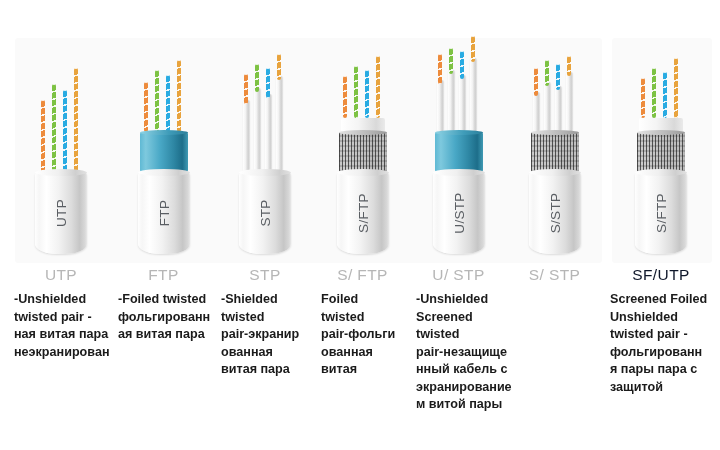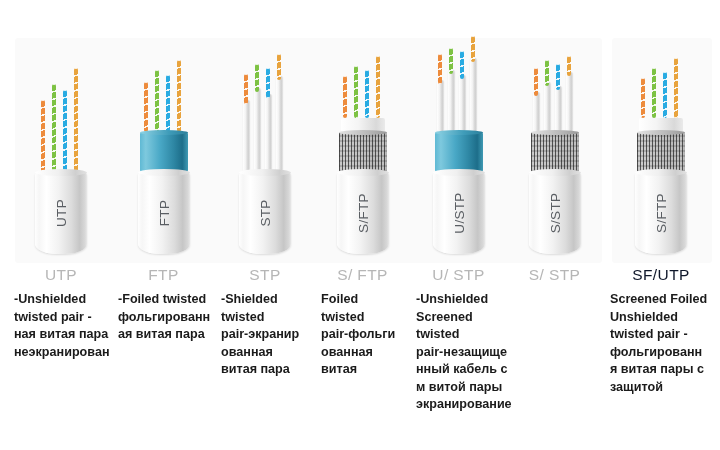--- a/index.html
+++ b/index.html
@@ -279,22 +279,22 @@
           </div>
         </div>
       </div>
       <div class="head">U/ STP</div>
       <div class="desc">
         <span class="ln">-Unshielded</span>
         <span class="ln">Screened</span>
         <span class="ln">twisted</span>
         <span class="ln">pair-незащище</span>
         <span class="ln">нный кабель с</span>
+        <span class="ln">экранирование</span>
         <span class="ln">м витой пары</span>
-        <span class="ln">экранирование</span>
       </div>
     </div>
 
     <div class="col c5">
       <div class="cable">
         <div class="cable-inner">
           <div class="wires" style="height:76px">
             <div class="tube" style="left:6px;height:40px"></div>
             <div class="tube" style="left:17px;height:50px"></div>
             <div class="tube" style="left:28px;height:46px"></div>
@@ -344,19 +344,19 @@
             <span class="lbl">S/FTP</span>
           </div>
         </div>
       </div>
       <div class="head">SF/UTP</div>
       <div class="desc">
         <span class="ln">Screened Foiled</span>
         <span class="ln">Unshielded</span>
         <span class="ln">twisted pair -</span>
         <span class="ln">фольгированн</span>
-        <span class="ln">я витая пары с</span>
+        <span class="ln">я пары пара с</span>
         <span class="ln">защитой</span>
       </div>
     </div>
 
   </div>
 </div>
 
 </body></html>

